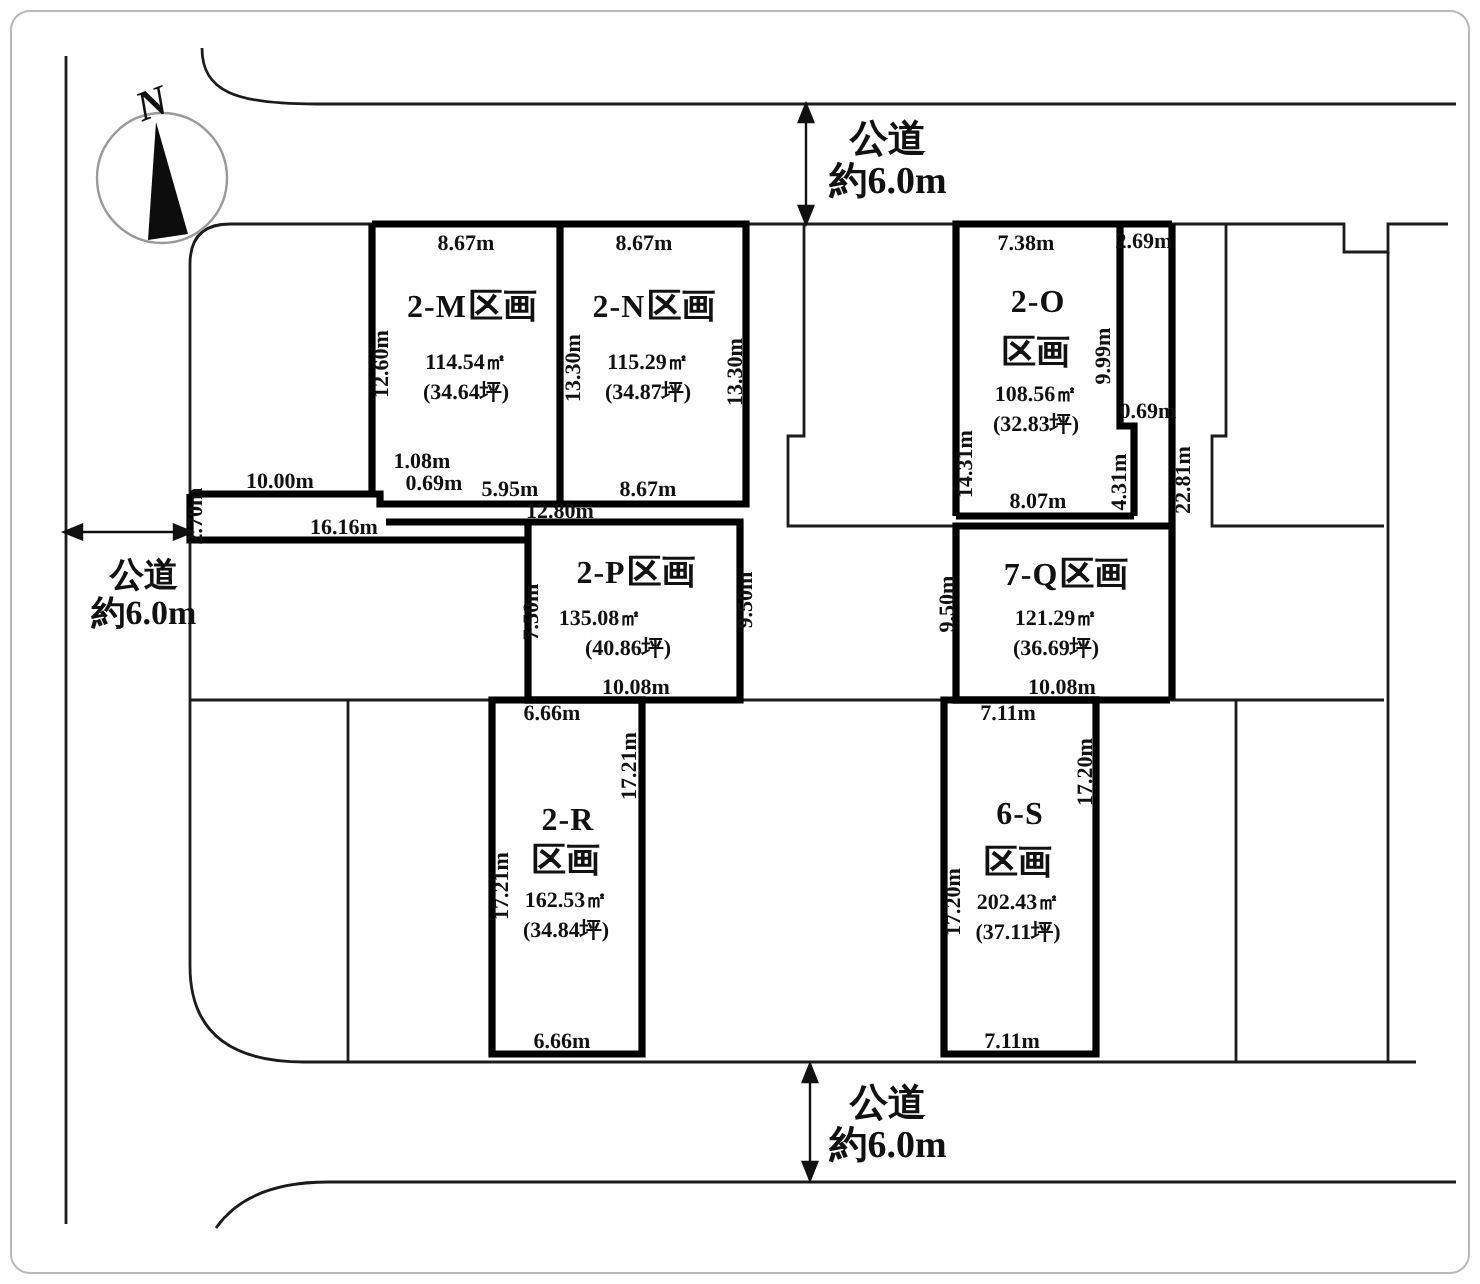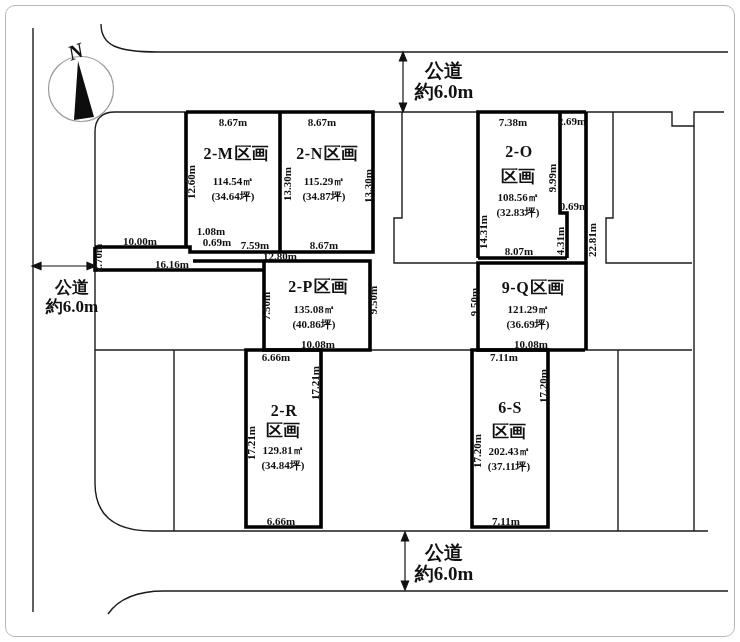--- a/index.html
+++ b/index.html
@@ -100,45 +100,45 @@
 
   <div class="lbl pname" style="left:519px;top:152px">2-O</div>
   <div class="lbl pku" style="left:518px;top:176px">区画</div>
   <div class="lbl parea" style="left:518px;top:197px">108.56㎡</div>
   <div class="lbl parea" style="left:518px;top:212px">(32.83坪)</div>
 
   <div class="lbl pnrow" style="left:318px;top:286px">
     <span class="pname">2-P</span>
     <span class="pku">区画</span>
   </div>
-  <div class="lbl parea" style="left:314px;top:309px">135.08㎡</div>
+  <div class="lbl parea" style="left:300px;top:309px">135.08㎡</div>
   <div class="lbl parea" style="left:314px;top:324px">(40.86坪)</div>
 
   <div class="lbl pnrow" style="left:533px;top:287px">
-    <span class="pname">9-Q</span>
+    <span class="pname">7-Q</span>
     <span class="pku">区画</span>
   </div>
   <div class="lbl parea" style="left:528px;top:309px">121.29㎡</div>
   <div class="lbl parea" style="left:528px;top:324px">(36.69坪)</div>
 
   <div class="lbl pname" style="left:284px;top:411px">2-R</div>
   <div class="lbl pku" style="left:283px;top:430px">区画</div>
-  <div class="lbl parea" style="left:283px;top:450px">129.81㎡</div>
+  <div class="lbl parea" style="left:283px;top:450px">162.53㎡</div>
   <div class="lbl parea" style="left:283px;top:465px">(34.84坪)</div>
 
   <div class="lbl pname" style="left:510px;top:408px">6-S</div>
   <div class="lbl pku" style="left:509px;top:431px">区画</div>
   <div class="lbl parea" style="left:509px;top:451px">202.43㎡</div>
   <div class="lbl parea" style="left:509px;top:466px">(37.11坪)</div>
 
   <div class="lbl dim" style="left:233px;top:122px">8.67m</div>
   <div class="lbl dim dimv" style="left:191px;top:182px">12.60m</div>
   <div class="lbl dim" style="left:211px;top:231px">1.08m</div>
   <div class="lbl dim" style="left:217px;top:242px">0.69m</div>
-  <div class="lbl dim" style="left:255px;top:245px">7.59m</div>
+  <div class="lbl dim" style="left:255px;top:245px">5.95m</div>
 
   <div class="lbl dim" style="left:322px;top:122px">8.67m</div>
   <div class="lbl dim dimv" style="left:287px;top:184px">13.30m</div>
   <div class="lbl dim dimv" style="left:368px;top:186px">13.30m</div>
   <div class="lbl dim" style="left:324px;top:245px">8.67m</div>
 
   <div class="lbl dim" style="left:140px;top:241px">10.00m</div>
   <div class="lbl dim dimv" style="left:98px;top:258px">2.70m</div>
   <div class="lbl dim" style="left:172px;top:264px">16.16m</div>
 

